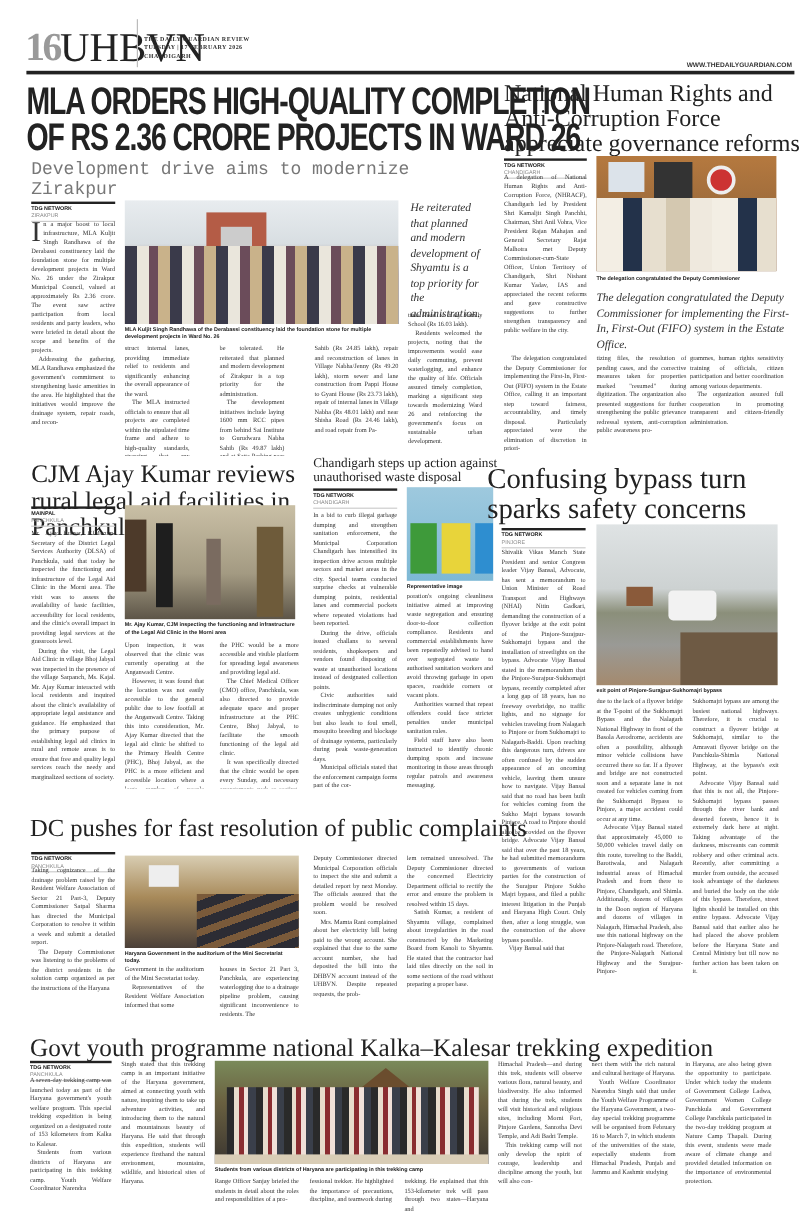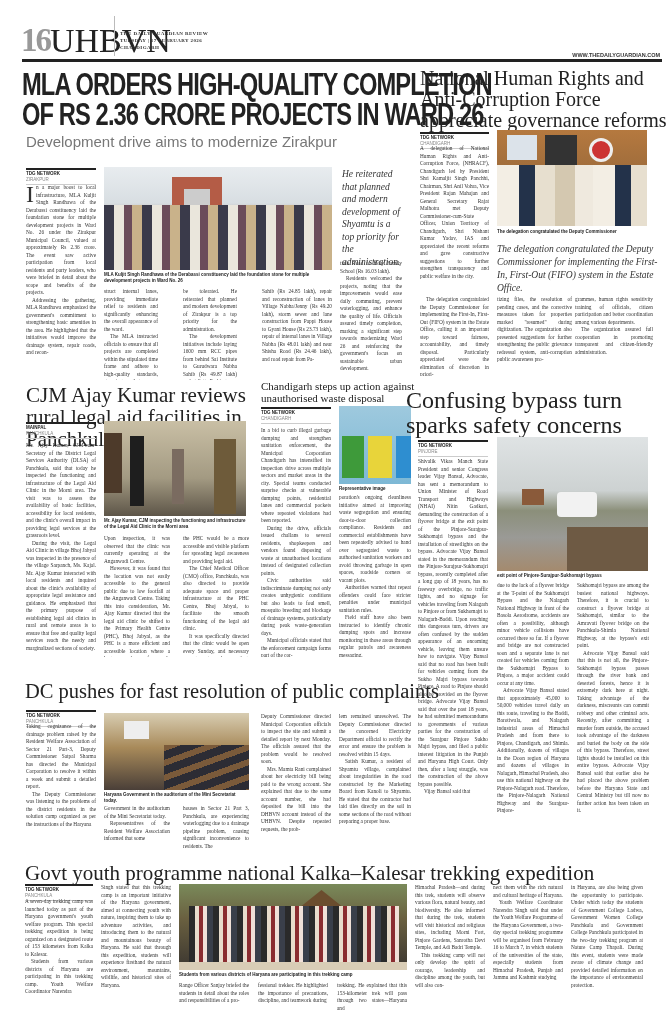--- a/index.html
+++ b/index.html
@@ -6,21 +6,21 @@
 body{width:672px;height:1024px;background:#fff;color:#222;font-family:"DejaVu Serif",serif;overflow:hidden;position:relative}
 .abs{position:absolute}
 .masthead-num{left:21px;top:22px;font-family:"Liberation Serif",serif;font-size:33px;color:#999;letter-spacing:-2px;font-weight:bold}
 .masthead-sec{left:50px;top:22px;font-family:"Liberation Serif",serif;font-size:34px;color:#222}
 .mast-div{left:114px;top:16px;width:1px;height:40px;background:#bbb}
 .mast-meta{left:120px;top:30px;font-family:"Liberation Serif",serif;font-size:5px;line-height:7px;color:#333;letter-spacing:.4px;font-weight:bold}
 .site{right:12px;top:52px;font-family:"Liberation Sans",sans-serif;font-size:5.5px;color:#333;font-weight:bold}
 .topline{left:22px;top:59px;width:640px;height:3px;background:#222}
 .hl-cond{font-family:"Liberation Sans",sans-serif;font-weight:bold;color:#222;letter-spacing:-1.2px;transform:scaleX(.74);transform-origin:left top;white-space:nowrap}
 .hl-serif{font-family:"Liberation Serif",serif;color:#222;line-height:1.05}
-.deck{font-family:Liberation Sans, sans-serif;color:#777;line-height:1.1}
+.deck{font-family:Liberation Mono, monospace;color:#777;line-height:1.1}
 .byline{font-family:"Liberation Sans",sans-serif;font-size:4.5px;line-height:6px;border-top:2px solid #222;padding-top:1px}
 .byline b{display:block;color:#222}
 .byline span{display:block;color:#888;border-bottom:1px solid #ccc;padding-bottom:1px}
 .col{font-family:"Liberation Serif",serif;font-size:5.3px;line-height:7.5px;color:#333;text-align:justify;overflow:hidden}
 .col p{text-indent:6px}
 .photo{overflow:hidden}
 .cap{font-family:"Liberation Sans",sans-serif;font-size:4.5px;line-height:5.5px;font-weight:bold;color:#222}
 .pull{font-family:"Liberation Serif",serif;font-style:italic;color:#333}
 .dropcap{float:left;font-family:"Liberation Serif",serif;font-size:24px;line-height:20px;margin-right:2px}
 </style>

